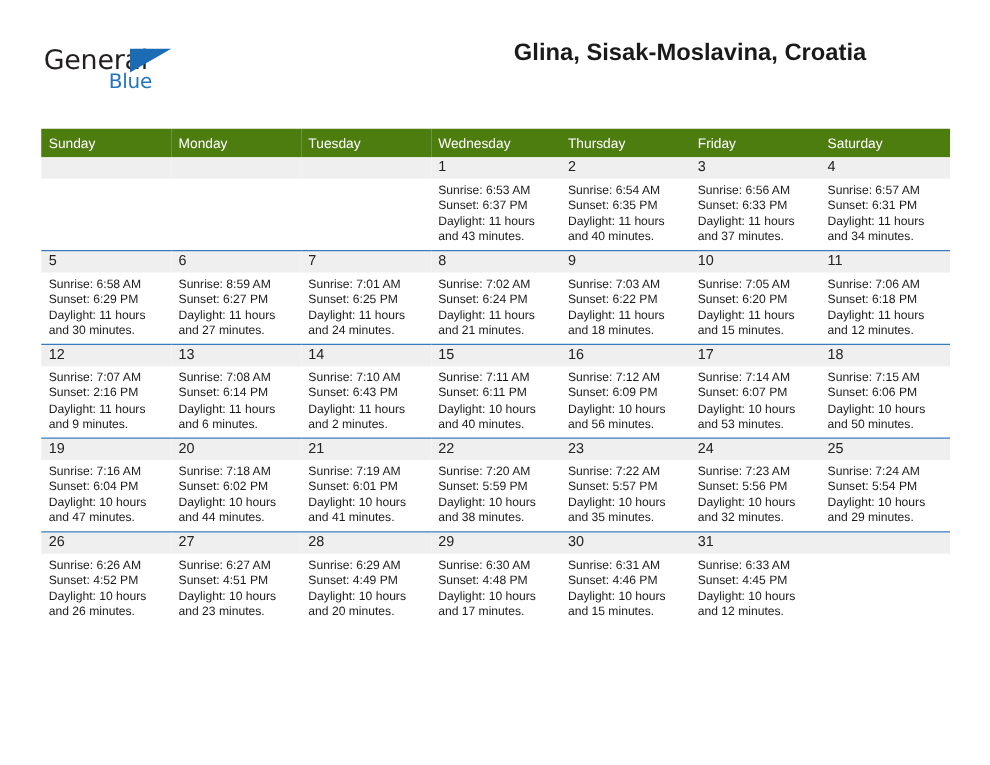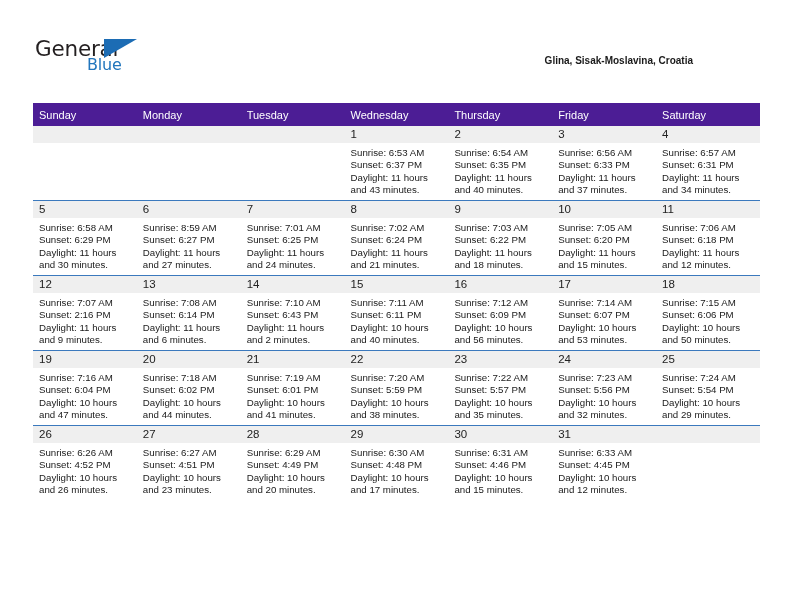--- a/index.html
+++ b/index.html
@@ -72,39 +72,39 @@
     text-align: right;
   }
   .cal-title {
     font-size: 25px;
     font-weight: 400;
     color: #000000;
     line-height: 32px;
     white-space: nowrap;
   }
   .cal-subtitle {
-    font-size: 10px;
+    font-size: 19px;
     font-weight: 700;
     color: #1a1a1a;
     line-height: 20px;
-    margin-top: 21px;
+    margin-top: 3px;
     white-space: nowrap;
   }
 
   
   .calendar {
     position: absolute;
     left: 33px;
     top: 103px;
     width: 727px;
     border-collapse: collapse;
     table-layout: fixed;
   }
   .calendar th {
-    background: #4c1d95;
+    background: #4d7c0f;
     color: #ffffff;
     font-size: 11px;
     font-weight: 400;
     text-align: left;
     padding: 5px 0 5px 6px;
     height: 13px;
     border: none;
   }
   .calendar td {
     width: 103.85px;

